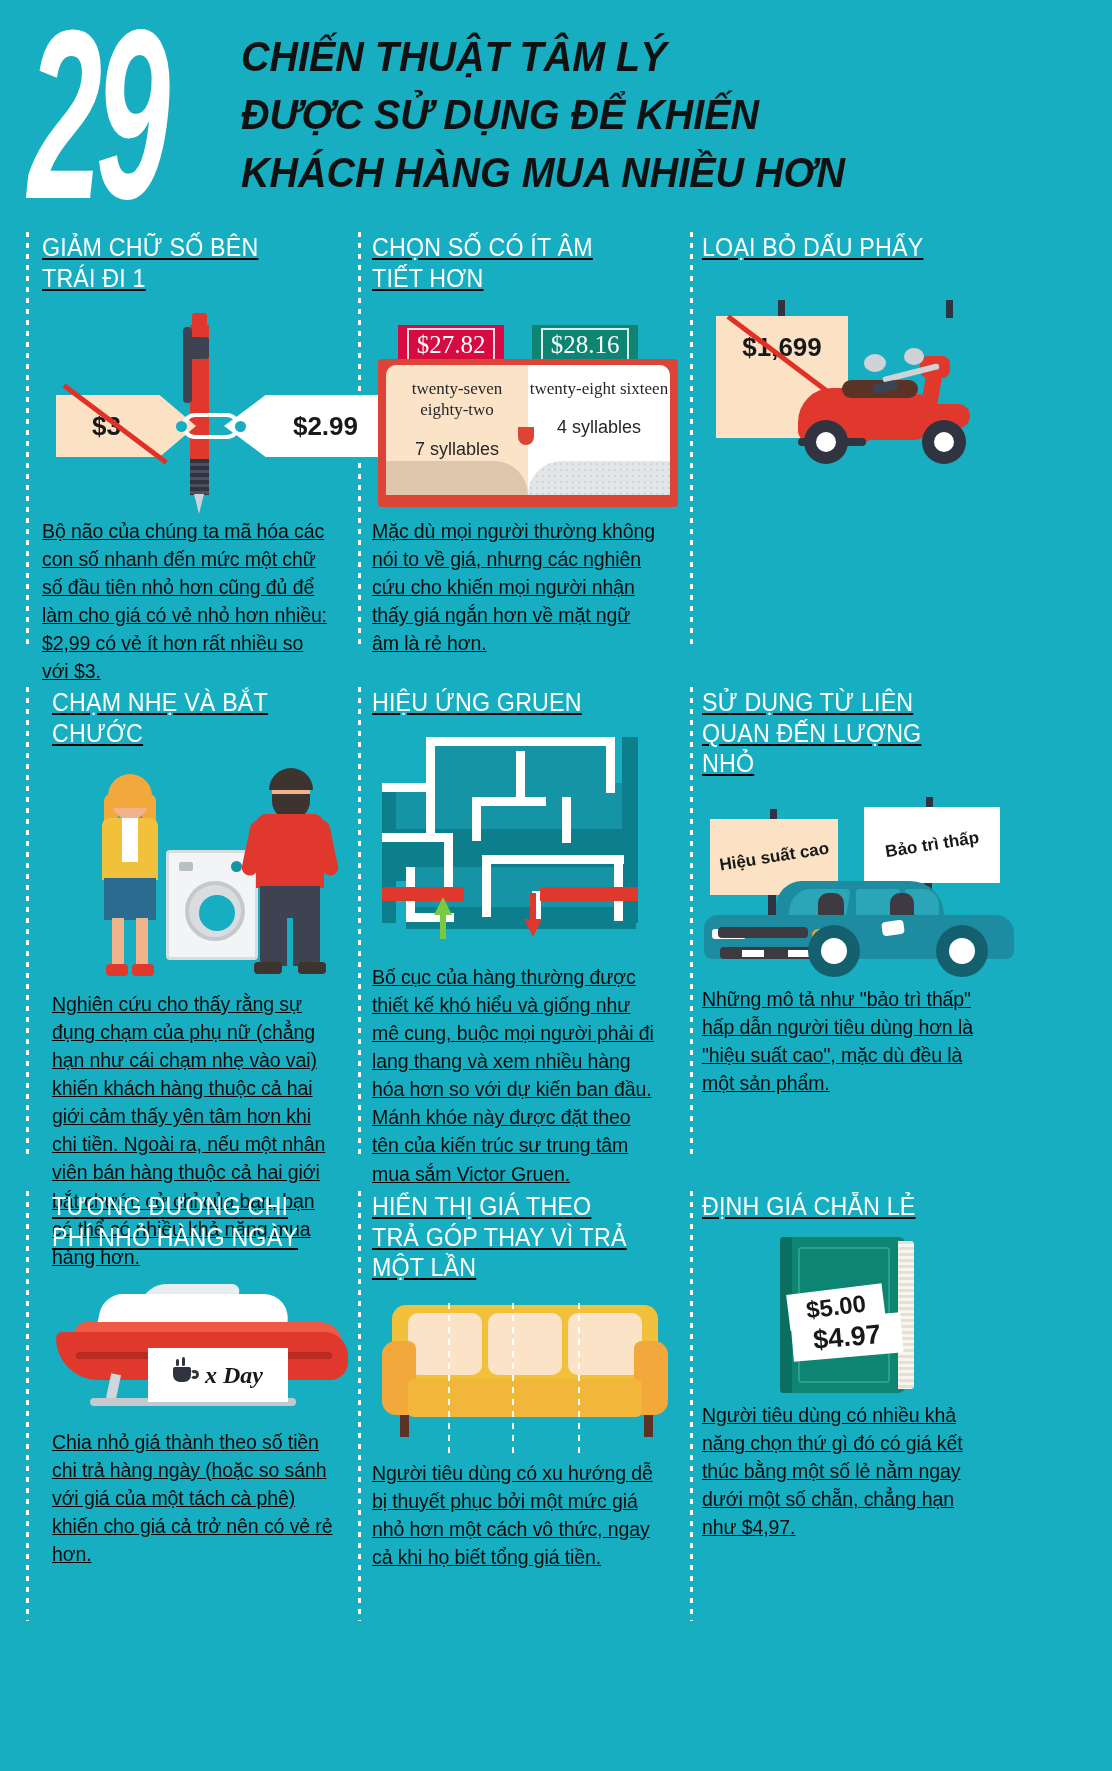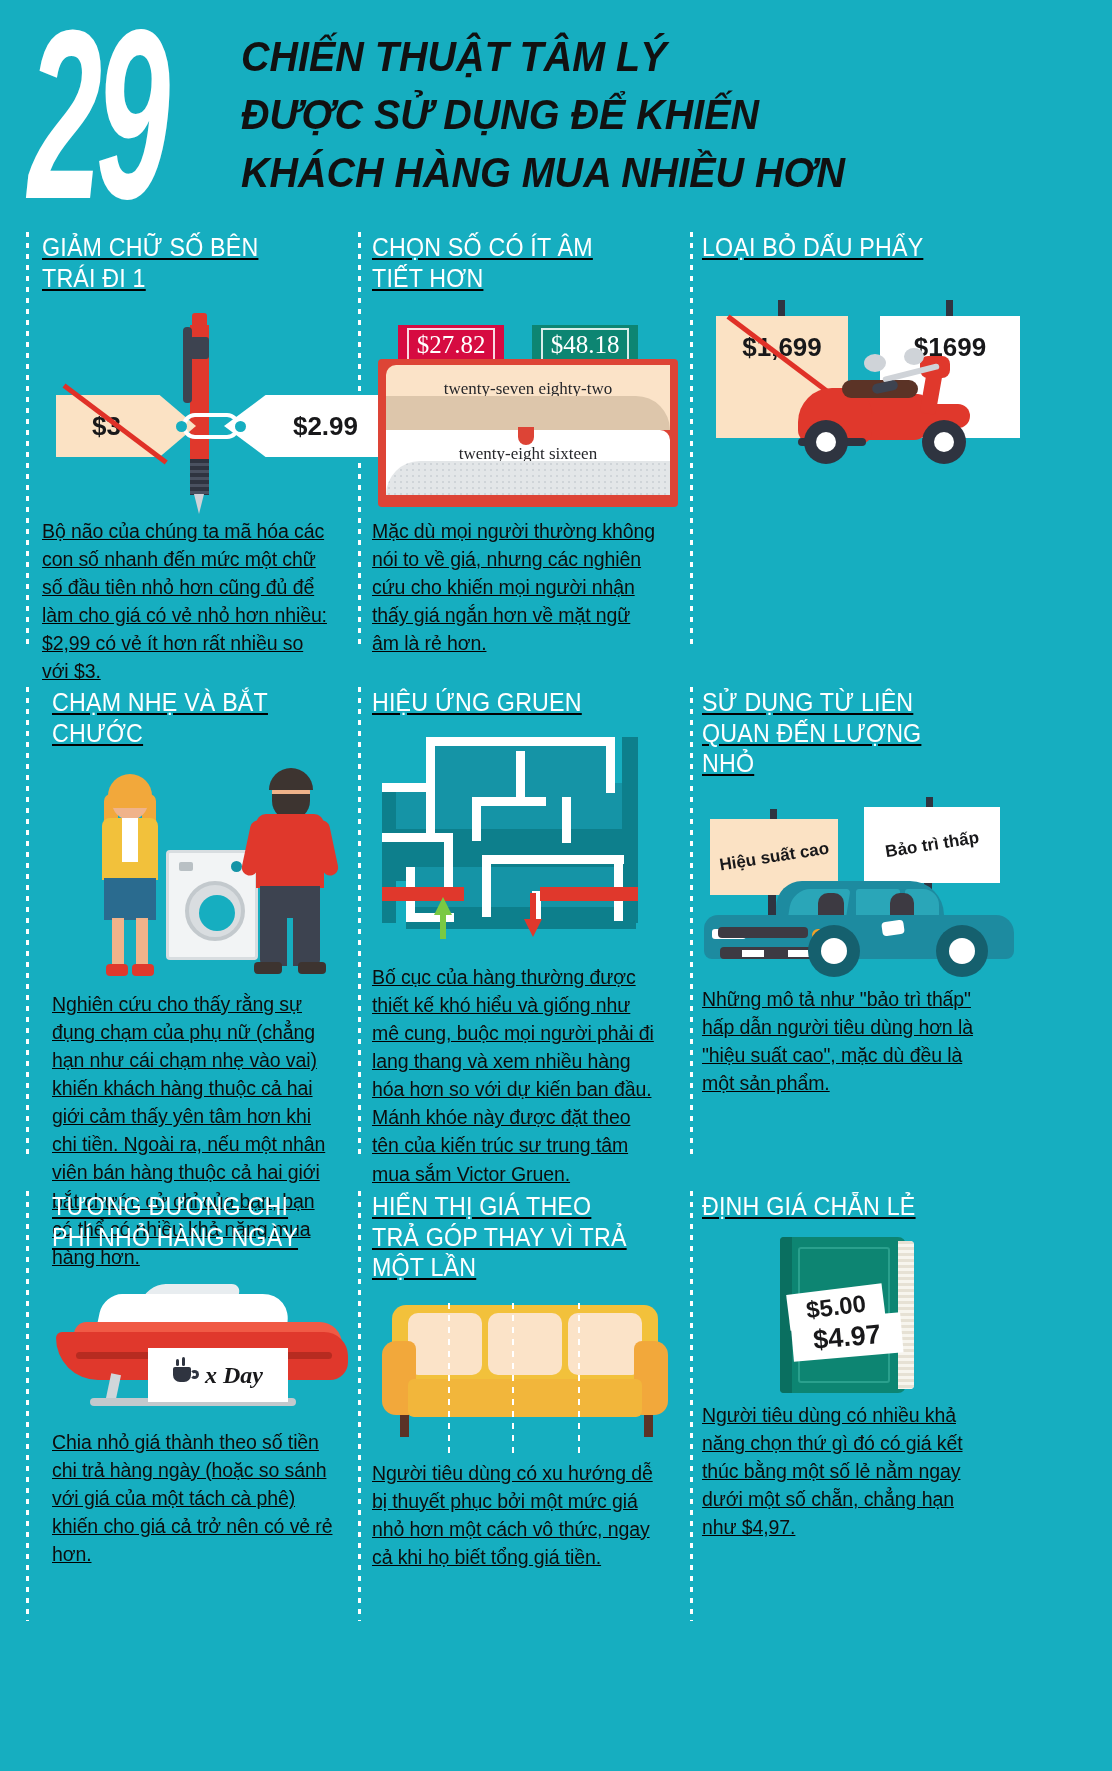--- a/index.html
+++ b/index.html
@@ -157,21 +157,21 @@
     display:flex; align-items:center; justify-content:center;
     color:#ffffff; font-family:"Liberation Serif", serif; font-size: 25px;
   }
   .pricebox span { border: 2px solid rgba(255,255,255,0.85); padding: 1px 8px; display:block;}
   .pb-red  { left: 26px; background: #d60b41; }
   .pb-teal { left: 160px; background: #0d8572; }
   .book {
     position: absolute; left: 6px; top: 60px; width: 300px; height: 148px;
     background: #dd4436; border-radius: 4px;
   }
-  .book-inner { position:absolute; left:8px; top:6px; right:8px; bottom:12px; display:flex;flex-direction:column; }
+  .book-inner { position:absolute; left:8px; top:6px; right:8px; bottom:12px; display:flex; }
   .pg {
     flex: 1; position: relative; overflow: hidden;
     font-family: "Liberation Serif", serif; text-align:center; color:#26272b;
   }
   .pg-l { background:#fbe3c8; border-radius: 10px 0 0 0; }
   .pg-r { background:#ffffff; border-radius: 0 10px 0 0; }
   .pg .words { font-size: 17px; line-height:1.26; padding-top: 13px; }
   .pg .syl { font-family:"Liberation Sans", sans-serif; font-size: 18px; padding-top: 18px; }
   .pg-shade { position:absolute; left:0; right:0; bottom:0; height:34px; }
   .pg-l .pg-shade { background:#ddc6ab; border-radius: 0 36px 0 0;}
@@ -386,21 +386,21 @@
         <div class="card-body">Bộ não của chúng ta mã hóa các con số nhanh đến mức một chữ số đầu tiên nhỏ hơn cũng đủ để làm cho giá có vẻ nhỏ hơn nhiều: $2,99 có vẻ ít hơn rất nhiều so với $3.</div>
       </div>
 
       <div class="card c2">
         <div class="card-title">CHỌN SỐ CÓ ÍT ÂM TIẾT HƠN</div>
         <div class="art art-book">
           <div class="pricebox pb-red">
             <span>$27.82</span>
           </div>
           <div class="pricebox pb-teal">
-            <span>$48.18</span>
+            <span>$28.16</span>
           </div>
           <div class="book">
             <div class="book-inner">
               <div class="pg pg-l">
                 <div class="words">twenty-seven eighty-two</div>
                 <div class="syl">7 syllables</div>
                 <div class="pg-shade"></div>
               </div>
               <div class="pg pg-r">
                 <div class="words">twenty-eight sixteen</div>
@@ -413,21 +413,20 @@
         </div>
         <div class="card-body">Mặc dù mọi người thường không nói to về giá, nhưng các nghiên cứu cho khiến mọi người nhận thấy giá ngắn hơn về mặt ngữ âm là rẻ hơn.</div>
       </div>
 
       <div class="card c3">
         <div class="card-title">LOẠI BỎ DẤU PHẨY</div>
         <div class="art art-scoot">
           <div class="sign-post sp-a"></div>
           <div class="sign-post sp-b"></div>
           <div class="sign sign-a">$1,699</div>
-          <div class="sign sign-b">$1699</div>
           <div class="strike2"></div>
           <div class="scooter">
             <div class="sc-rear"></div>
             <div class="sc-body"></div>
             <div class="sc-body2"></div>
             <div class="sc-seat"></div>
             <div class="sc-stem"></div>
             <div class="sc-head"></div>
             <div class="sc-bar"></div>
             <div class="sc-mirror1"></div>

